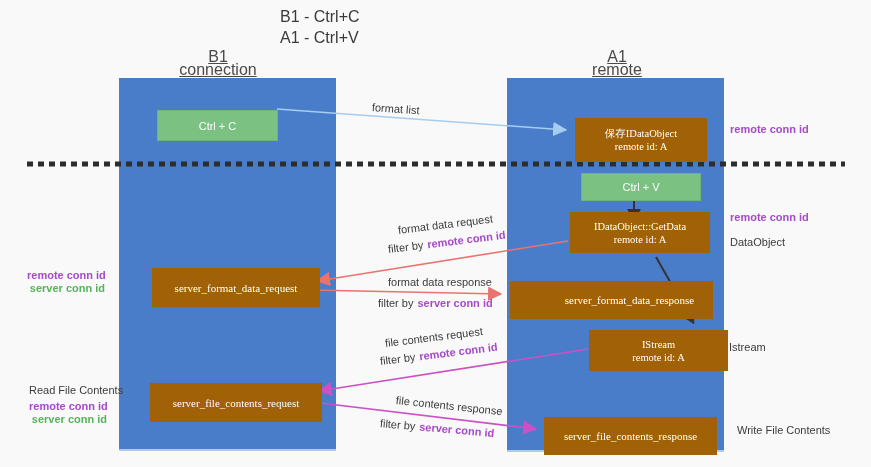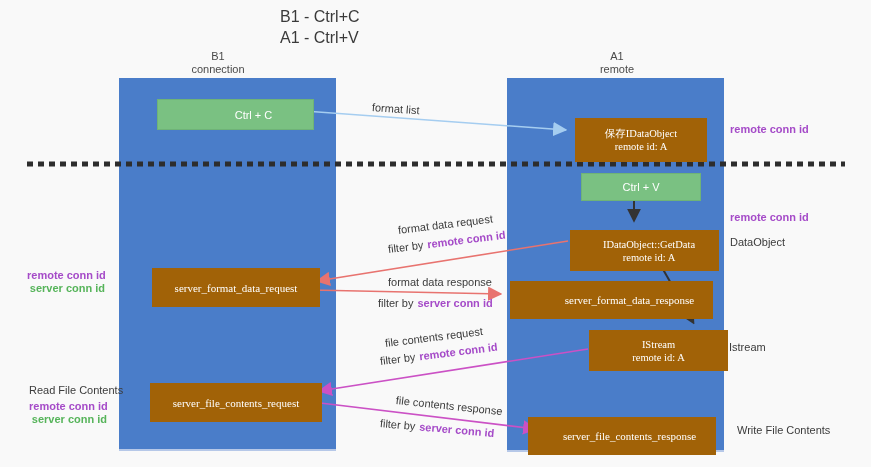--- a/index.html
+++ b/index.html
@@ -7,21 +7,21 @@
     position:relative; width:871px; height:467px;
     background:#f9f9f9; overflow:hidden;
     font-family:"Liberation Sans", sans-serif;
     color:#3b3b3b;
   }
   .abs { position:absolute; }
   
   .title { left:280px; top:6px; width:300px; text-align:left;
            font-size:16px; line-height:21px; color:#3a3a3a; }
   
-  .lane-header { width:140px; text-align:center; font-size:11px; line-height:13px; color:#4a4a4a; }
+  .lane-header { width:140px; text-align:center; font-size:16px; line-height:13px; color:#4a4a4a;text-decoration:underline; }
   
   .lane { background:#4a7dc9; border-bottom:2px solid #b6c8e8; }
   
   .node { display:flex; flex-direction:column; align-items:center; justify-content:center;
           color:#ffffff; font-size:11px; text-align:center; white-space:nowrap; }
   .node.green  { background:#7ac182; border:1px solid #6fb377; }
   .node.orange { background:#a16207; border:6px solid #a16207;font-family:Liberation Serif, serif; }
   .node.two    { font-size:10.5px; line-height:13px; }
   
   .flabel { font-size:11px; color:#3b3b3b; white-space:nowrap; transform-origin:left center; }
@@ -76,46 +76,46 @@
     <line x1="27" y1="164" x2="845" y2="164" stroke="#2d2d2d" stroke-width="5" stroke-dasharray="6 5"></line>
     <line x1="277" y1="109" x2="566" y2="130" stroke="#a5cdf0" stroke-width="1.6" marker-end="url(#m-blue)"></line>
     <line x1="634" y1="200" x2="634" y2="220" stroke="#333333" stroke-width="2" marker-end="url(#m-black)"></line>
     <line x1="656" y1="257" x2="693" y2="322" stroke="#333333" stroke-width="2" marker-end="url(#m-black)"></line>
     <line x1="568" y1="241" x2="317" y2="281" stroke="#e8736f" stroke-width="1.6" marker-end="url(#m-red)"></line>
     <line x1="311" y1="290" x2="501" y2="294" stroke="#e8736f" stroke-width="1.6" marker-end="url(#m-red)"></line>
     <line x1="588" y1="349" x2="319" y2="391" stroke="#cb51c5" stroke-width="1.6" marker-end="url(#m-magenta)"></line>
     <line x1="312" y1="402" x2="536" y2="429" stroke="#cb51c5" stroke-width="1.6" marker-end="url(#m-magenta)"></line>
   </svg>
 
-  <div class="abs node green" style="left:157px; top:99px; width:119px; height:29px;padding-left:36px;">Ctrl + C</div>
+  <div class="abs node green" style="left:157px; top:110px; width:119px; height:29px;">Ctrl + C</div>
 
   <div class="abs node orange two" style="left:575px; top:118px; width:120px; height:32px;">
     <div>保存IDataObject</div>
     <div>remote id: A</div>
   </div>
 
   <div class="abs node green" style="left:581px; top:173px; width:118px; height:26px;">Ctrl + V</div>
 
-  <div class="abs node orange two" style="left:570px; top:230px; width:128px; height:29px;padding-left:9px;">
+  <div class="abs node orange two" style="left:570px; top:212px; width:128px; height:29px;">
     <div>IDataObject::GetData</div>
     <div>remote id: A</div>
   </div>
 
   <div class="abs node orange" style="left:152px; top:268px; width:156px; height:27px;">server_format_data_request</div>
 
   <div class="abs node orange" style="left:510px; top:281px; width:155px; height:26px;padding-left:36px;">server_format_data_response</div>
 
   <div class="abs node orange two" style="left:589px; top:330px; width:127px; height:29px;">
     <div>IStream</div>
     <div>remote id: A</div>
   </div>
 
   <div class="abs node orange" style="left:150px; top:383px; width:160px; height:27px;">server_file_contents_request</div>
 
-  <div class="abs node orange" style="left:528px; top:417px; width:161px; height:26px;padding-left:15px;">server_file_contents_response</div>
+  <div class="abs node orange" style="left:544px; top:417px; width:161px; height:26px;">server_file_contents_response</div>
 
   <div class="abs flabel rot-p4" style="left:372px; top:101px;">format list</div>
 
   <div class="abs flabel rot-n7" style="left:398px; top:224px;">format data request</div>
   <div class="abs flabel rot-n7" style="left:388px; top:243px;">
     <span>filter by</span><span class="purple">remote conn id</span>
   </div>
 
   <div class="abs flabel" style="left:388px; top:276px;text-align:right;">format data response</div>
   <div class="abs flabel" style="left:378px; top:297px;">

